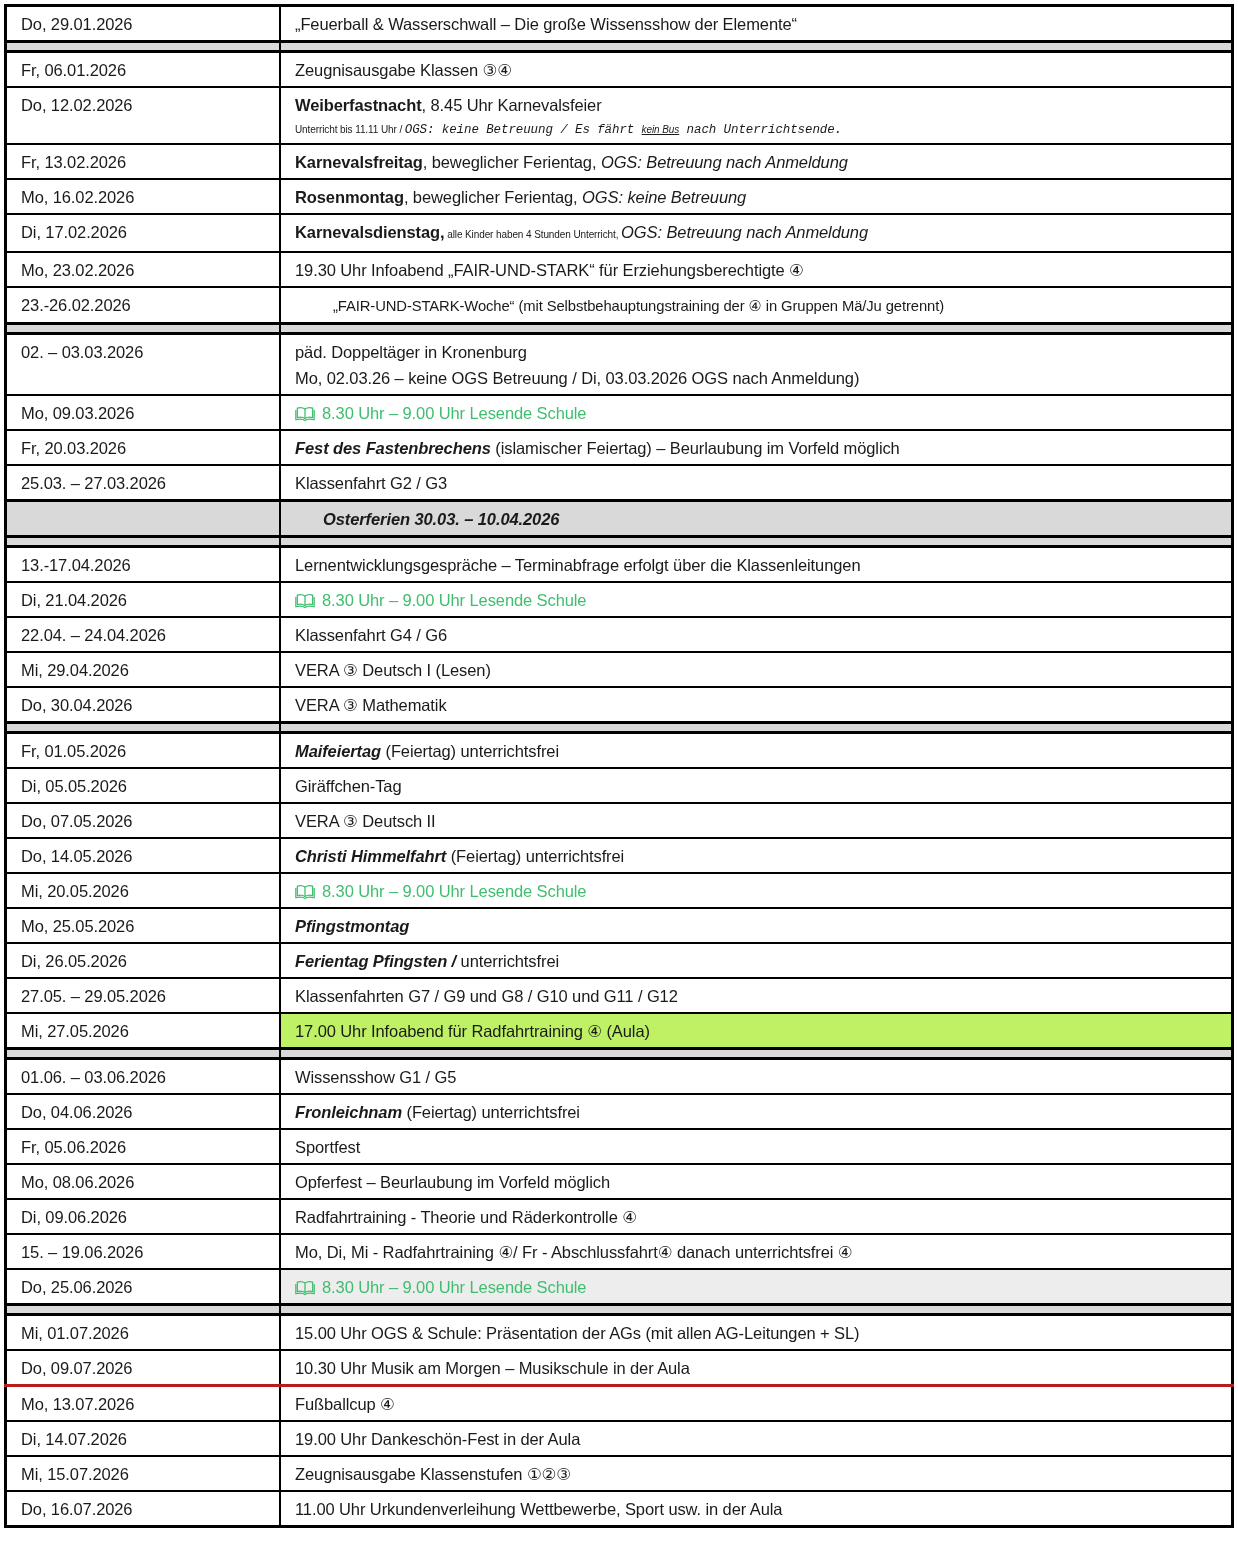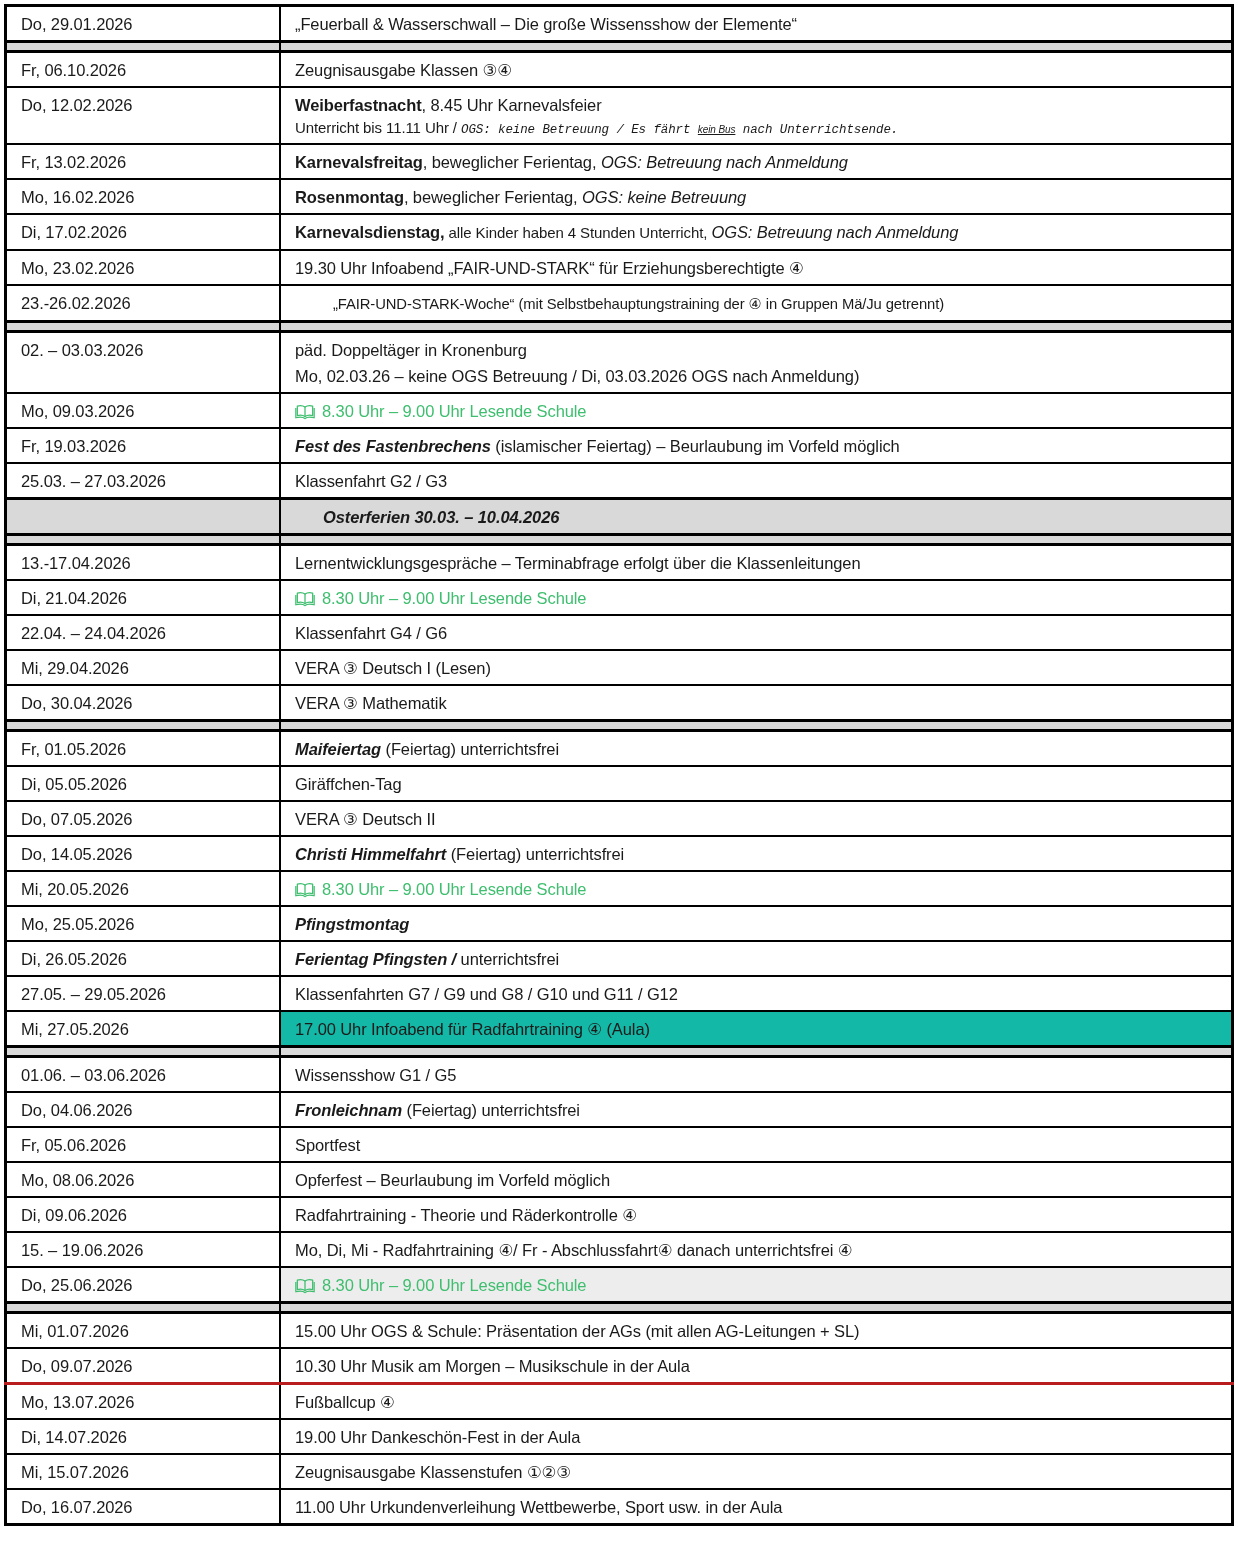--- a/index.html
+++ b/index.html
@@ -37,21 +37,21 @@
   }
   tr.gray td{
     background:#d9d9d9;
     border-top:3px solid #000;
     border-bottom:3px solid #000;
   }
   tr.thicktop td{border-top:3px solid #b91c1c;}
   .b{font-weight:bold;}
   .bi{font-weight:bold;font-style:italic;}
   .i{font-style:italic;}
-  .s{font-size:15px;}
+  .s{font-size:10px;}
   .si{font-size:12.5px;font-style:italic;font-family:Liberation Mono, monospace;}
   .siu{font-size:10px;font-style:italic;text-decoration:underline;}
   .sm{font-size:14.8px;margin-left:38px;}
   .mi{font-size:14.5px;font-style:italic;}
   .g{}
   .book-ic{
     display:inline-block;
     vertical-align:-3px;
     margin-right:7px;
   }
@@ -70,21 +70,21 @@
           <td>
             <div class="line"><span>„Feuerball &amp; Wasserschwall – Die große Wissensshow der Elemente“</span></div>
           </td>
         </tr>
         <tr class="band">
           <td class="date" style="background: rgb(217, 217, 217);"></td>
           <td style="background: rgb(217, 217, 217);"></td>
         </tr>
         <tr>
           <td class="date">
-            <div class="line">Fr, 06.10.2026</div>
+            <div class="line">Fr, 06.01.2026</div>
           </td>
           <td>
             <div class="line"><span>Zeugnisausgabe Klassen ③④</span></div>
           </td>
         </tr>
         <tr>
           <td class="date">
             <div class="line">Do, 12.02.2026</div>
           </td>
           <td>
@@ -152,21 +152,21 @@
           <td>
             <div class="line"><span class="book-ic" style="color: rgb(62, 190, 110);"><svg width="20" height="16" viewBox="0 0 24 19" fill="none" stroke="currentColor" stroke-width="1.5" stroke-linejoin="round">
                   <path d="M12 3.6 C9.6 1.8 5.8 1.5 2.8 2.4 L2.8 13.9 C5.8 13 9.6 13.3 12 15 C14.4 13.3 18.2 13 21.2 13.9 L21.2 2.4 C18.2 1.5 14.4 1.8 12 3.6 Z"></path>
                   <path d="M12 3.6 L12 15"></path>
                   <path d="M1 4.6 L1 16.4 C5.2 15.2 9.9 15.6 12 17.4 C14.1 15.6 18.8 15.2 23 16.4 L23 4.6"></path>
                 </svg></span><span class="g" style="color: rgb(62, 190, 110);">8.30 Uhr – 9.00 Uhr Lesende Schule</span></div>
           </td>
         </tr>
         <tr>
           <td class="date">
-            <div class="line">Fr, 19.03.2026</div>
+            <div class="line">Fr, 20.03.2026</div>
           </td>
           <td>
             <div class="line"><span class="bi">Fest des Fastenbrechens</span><span> (islamischer Feiertag) – Beurlaubung im Vorfeld möglich</span></div>
           </td>
         </tr>
         <tr>
           <td class="date">
             <div class="line">25.03. – 27.03.2026</div>
           </td>
           <td>
@@ -296,21 +296,21 @@
             <div class="line">27.05. – 29.05.2026</div>
           </td>
           <td>
             <div class="line"><span>Klassenfahrten G7 / G9 und G8 / G10 und G11 / G12</span></div>
           </td>
         </tr>
         <tr>
           <td class="date">
             <div class="line">Mi, 27.05.2026</div>
           </td>
-          <td style="background: #14b8a6;">
+          <td style="background: #bef264;">
             <div class="line"><span>17.00 Uhr Infoabend für Radfahrtraining ④ (Aula)</span></div>
           </td>
         </tr>
         <tr class="band">
           <td class="date" style="background: rgb(217, 217, 217);"></td>
           <td style="background: rgb(217, 217, 217);"></td>
         </tr>
         <tr>
           <td class="date">
             <div class="line">01.06. – 03.06.2026</div>

